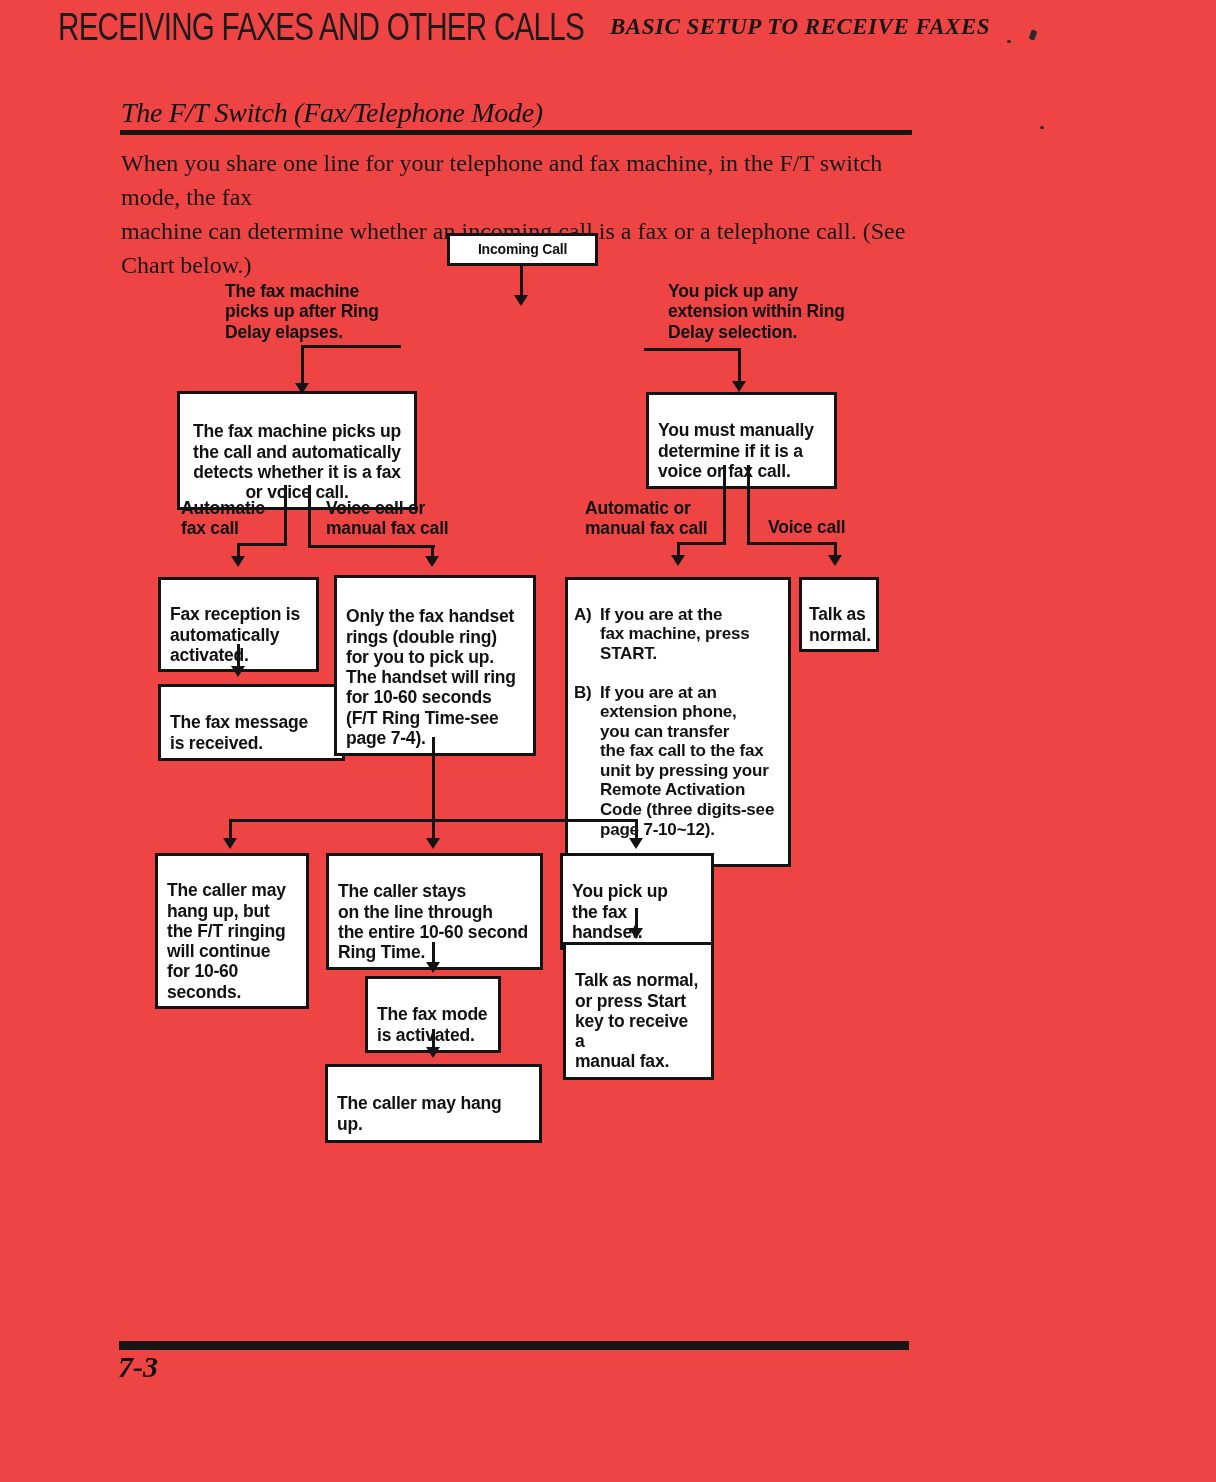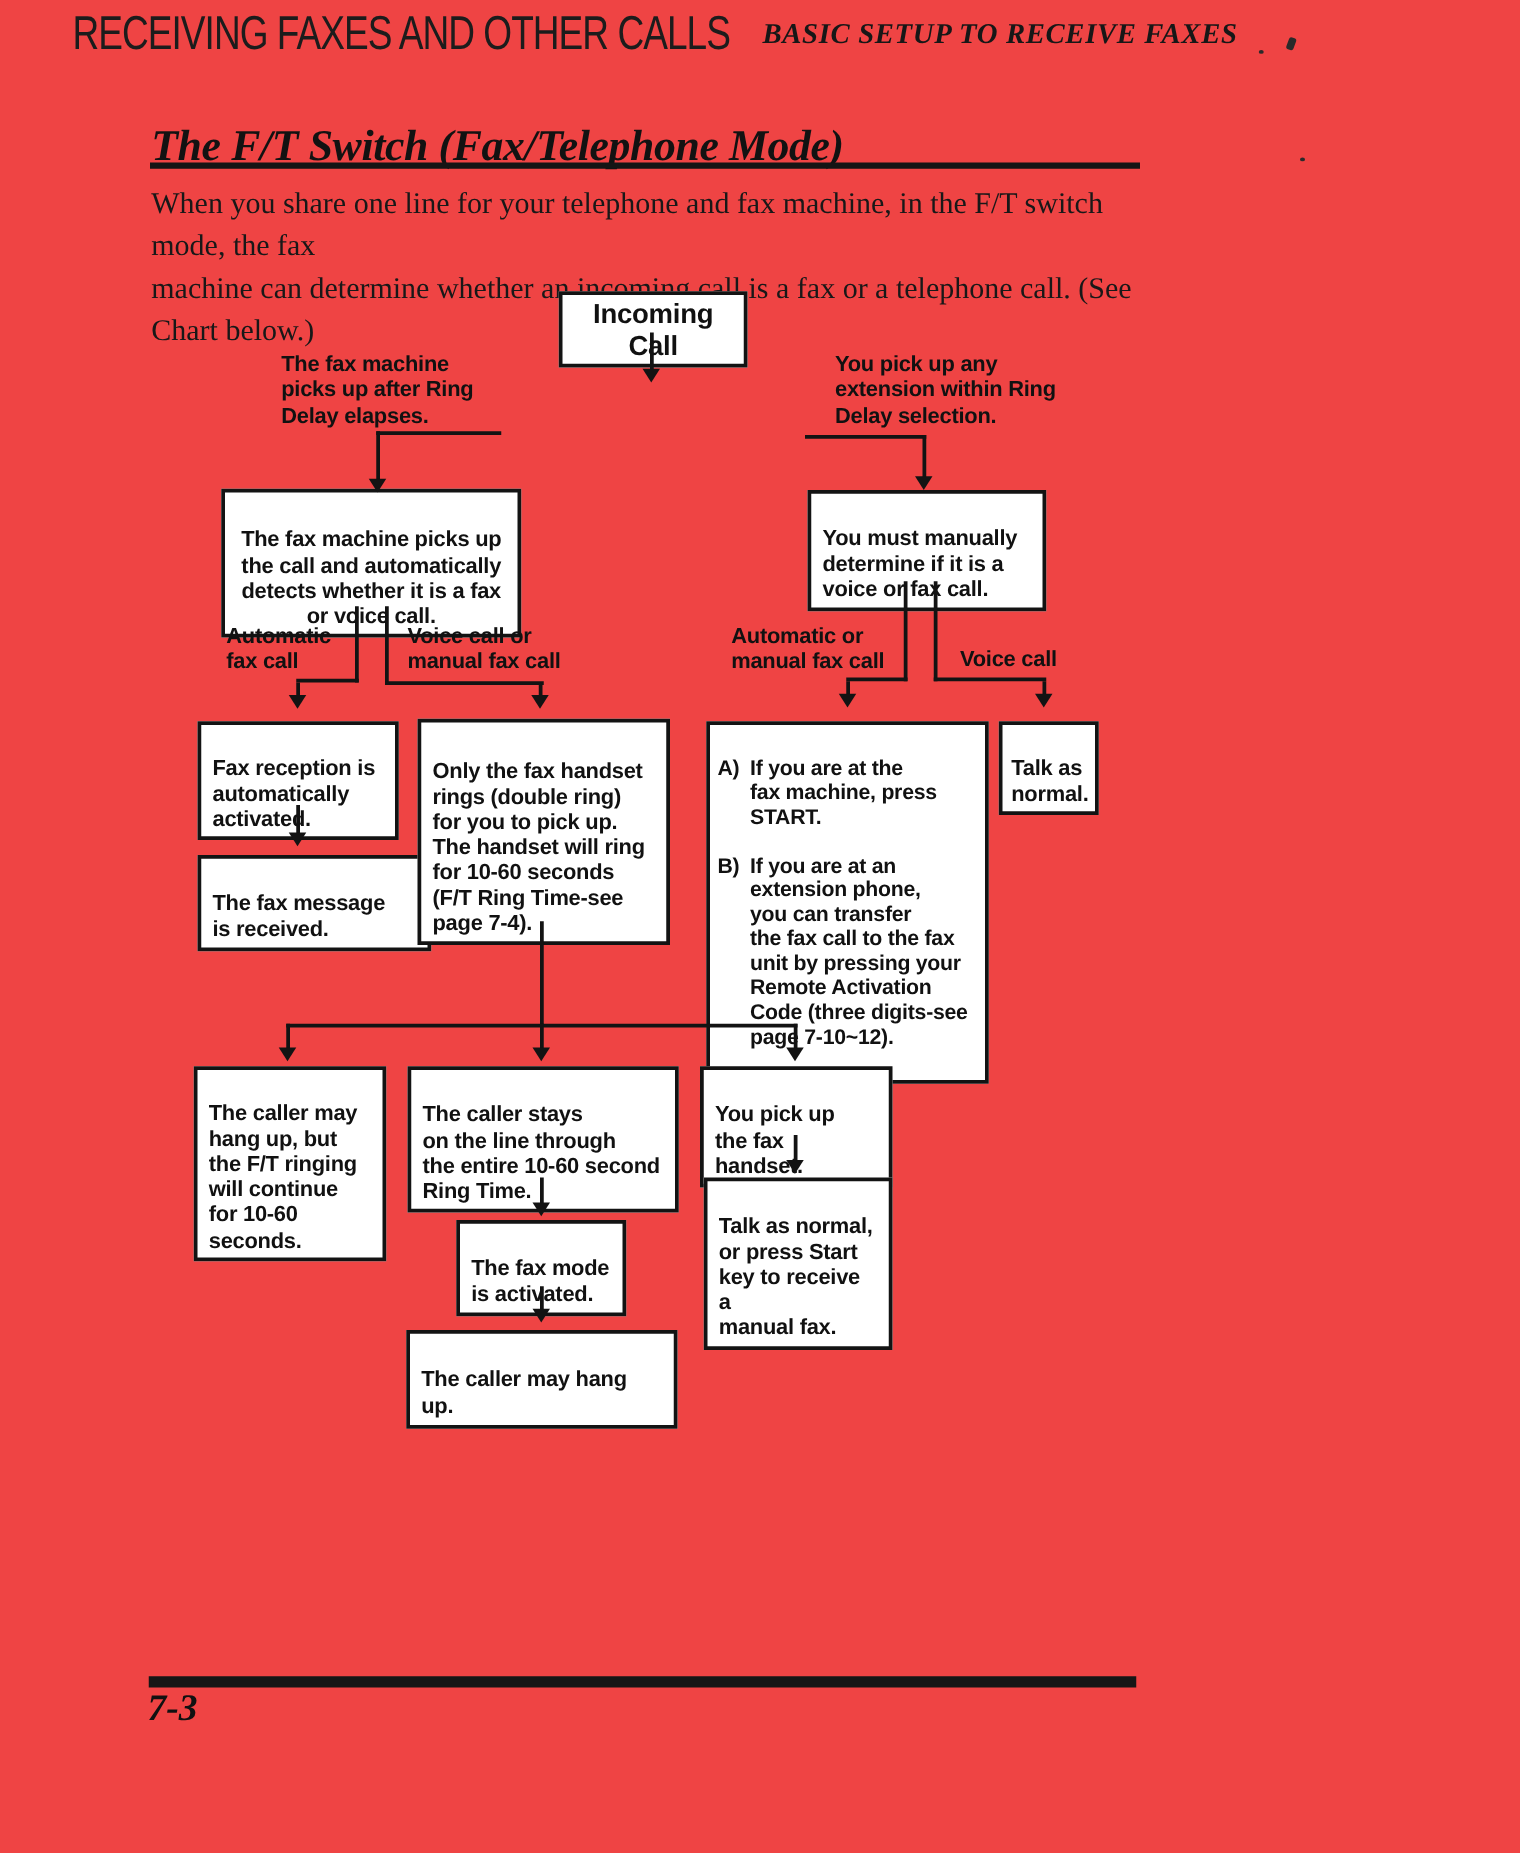--- a/index.html
+++ b/index.html
@@ -25,22 +25,22 @@
     font-family:"Liberation Serif", serif;
     font-style:italic;font-weight:700;
     font-size:23px;color:#171717;white-space:nowrap;
     letter-spacing:0.5px;
   }
   .artifact{position:absolute;background:#2a2a2a;border-radius:50%;}
   
   .sec-title{
     position:absolute;left:121px;top:97px;
     font-family:"Liberation Serif", serif;
-    font-style:italic;font-weight:700;
-    font-size:35px;color:#121212;white-space:nowrap;
+    font-style:italic;font-weight:400;
+    font-size:28px;color:#121212;white-space:nowrap;
     letter-spacing:-0.3px;
   }
   .sec-rule{position:absolute;left:120px;top:130px;width:792px;height:5px;background:#151515;}
   .intro{
     position:absolute;left:121px;top:146px;width:810px;
     font-family:"Liberation Serif", serif;
     font-size:24px;line-height:1.42;color:#181818;
     white-space:pre-line;
   }
   
@@ -86,21 +86,21 @@
   <div class="artifact" style="left:1030px;top:30px;width:6px;height:10px;border-radius:2px;transform:rotate(20deg);"></div>
   <div class="artifact" style="left:1040px;top:126px;width:4px;height:3px;"></div>
 
   <div class="sec-title">The F/T Switch (Fax/Telephone Mode)</div>
   <div class="sec-rule"></div>
   <div class="intro">When you share one line for your telephone and fax machine, in the F/T switch mode, the fax
 machine can determine whether an incoming call is a fax or a telephone call. (See Chart below.)</div>
 
   <div class="flow">
 
-    <div class="node center" style="left:447px;top:233px;width:151px;min-height:33px;font-size:22px;">
+    <div class="node center" style="left:447px;top:233px;width:151px;min-height:33px;font-size:14px;">
       <span>Incoming Call</span>
     </div>
 
 
     <div class="note" style="left:225px;top:281px;width:180px;">The fax machine
 picks up after Ring
 Delay elapses.</div>
 
     <div class="note" style="left:668px;top:281px;width:205px;">You pick up any
 extension within Ring

